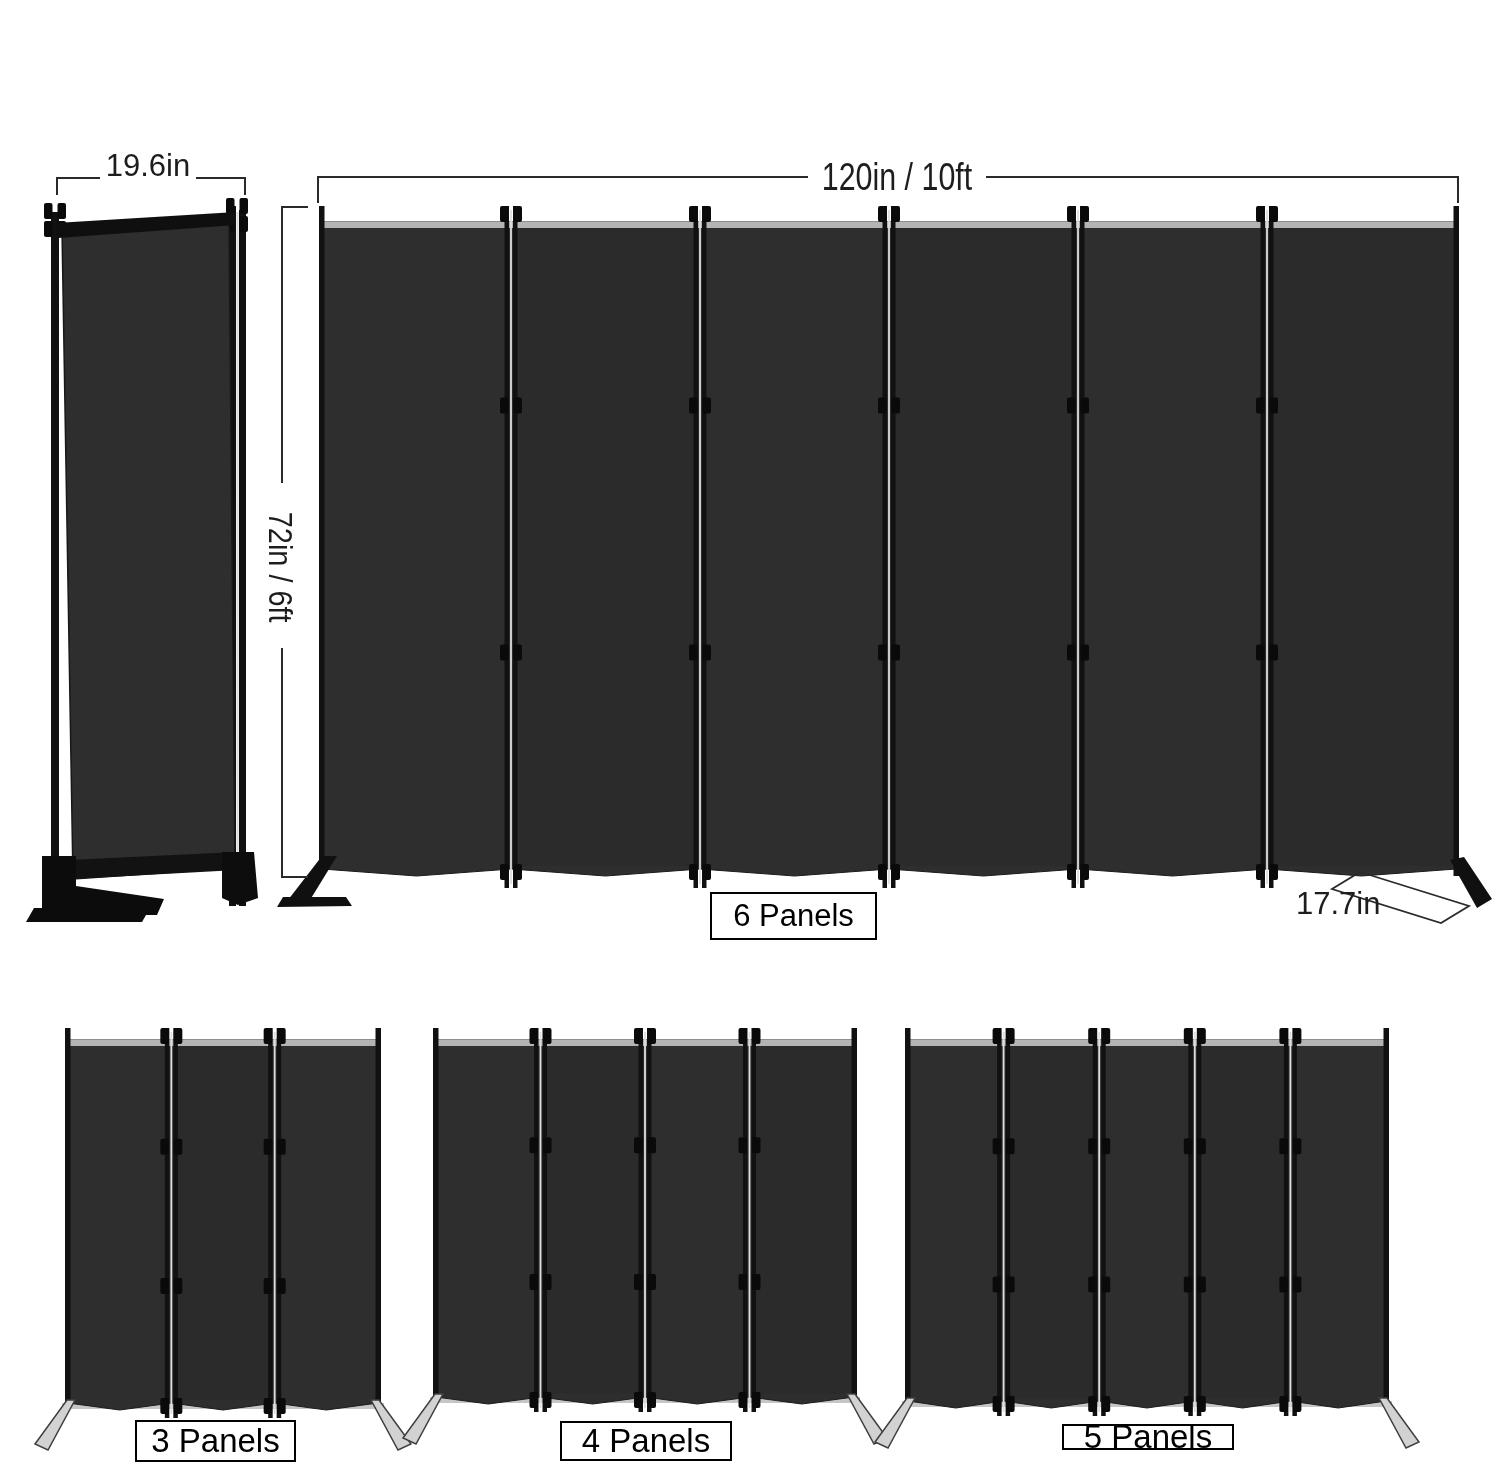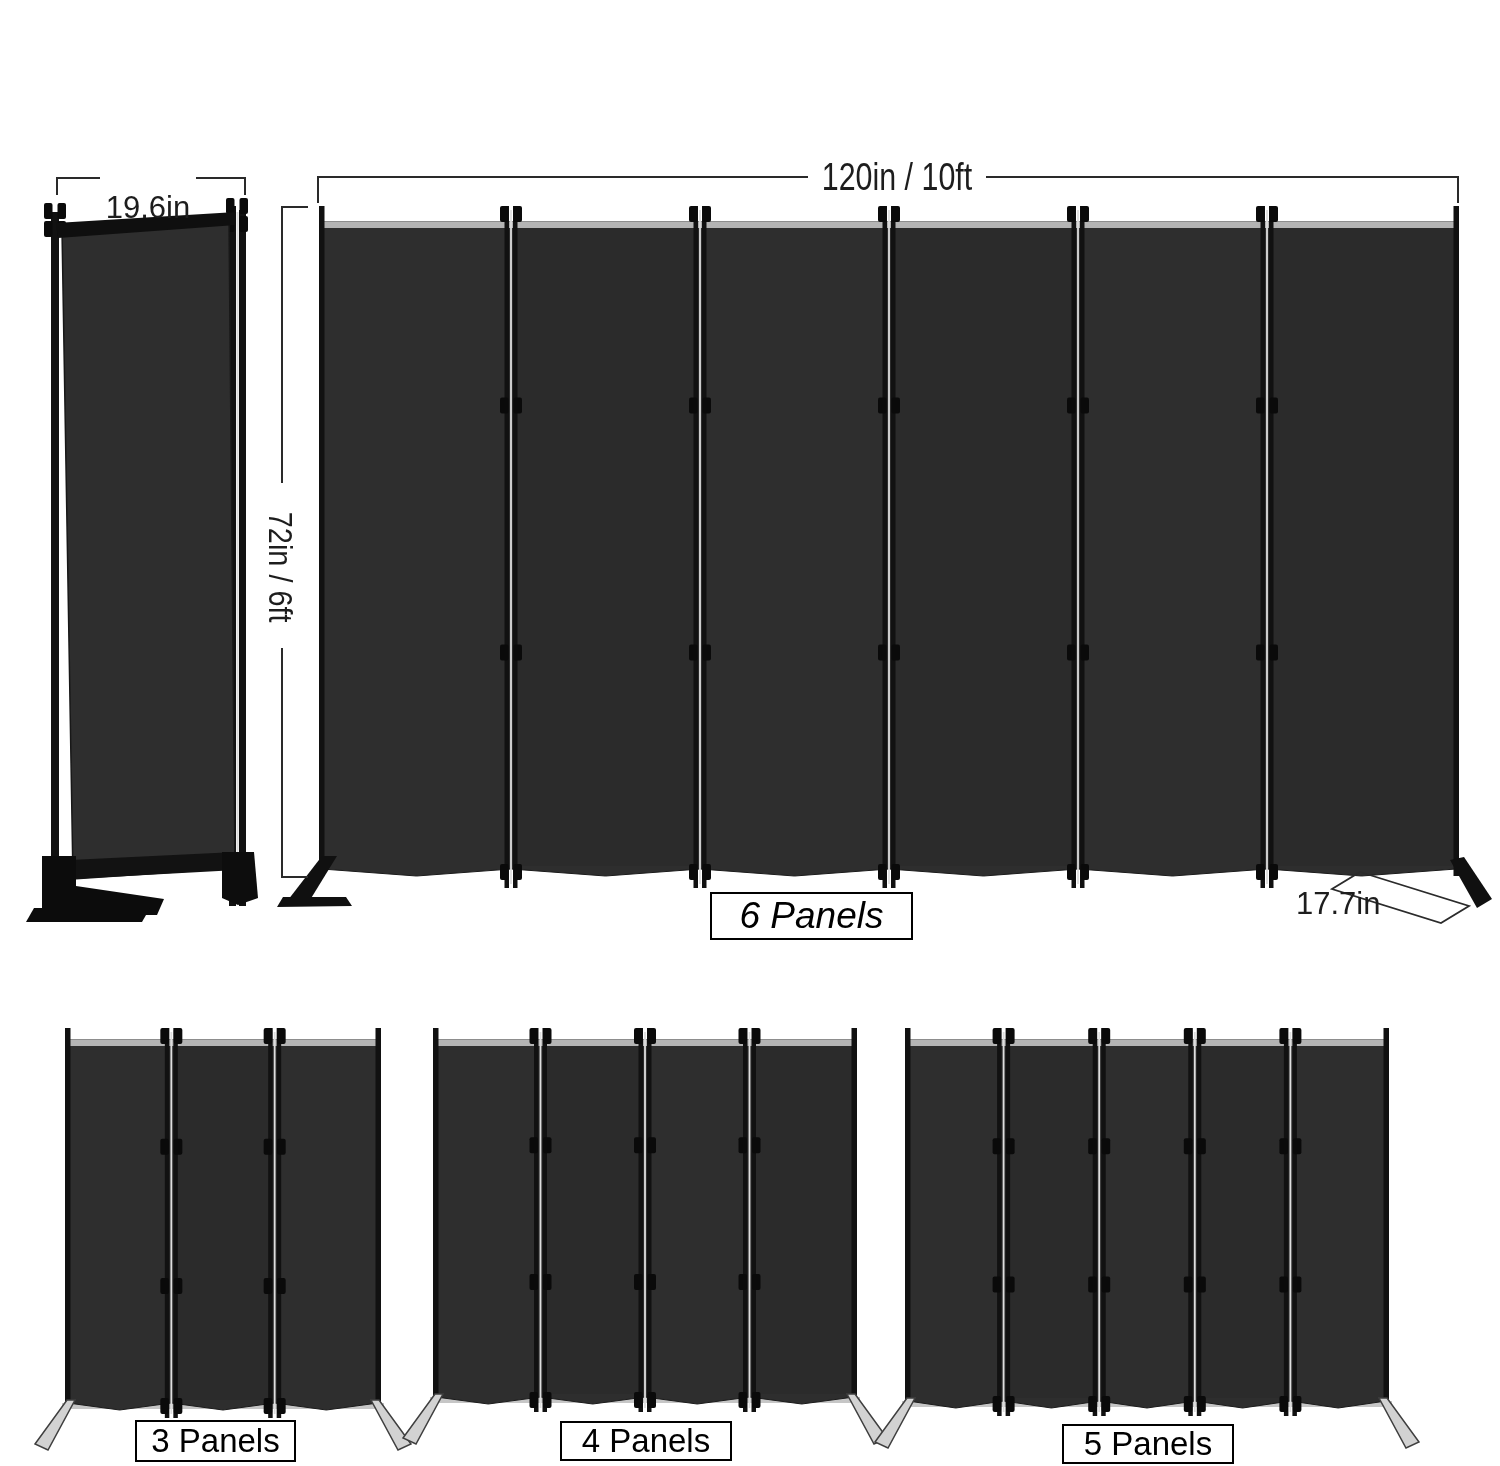--- a/index.html
+++ b/index.html
@@ -5,32 +5,32 @@
   html,body{margin:0;padding:0;background:#fff;}
   .stage{position:relative;width:1500px;height:1466px;background:#fff;overflow:hidden;
          font-family:"Liberation Sans",sans-serif;}
   .banner{position:absolute;left:6px;top:8px;width:1488px;height:106px;
           display:flex;align-items:center;justify-content:center;}
   .title{font-size:67px;font-weight:bold;letter-spacing:0px;white-space:nowrap;
          transform:scaleX(0.88);line-height:1;}
   svg#art{position:absolute;left:0;top:0;width:1500px;height:1466px;z-index:1;}
   .dim{position:absolute;z-index:2;color:#1d1d1d;line-height:1;white-space:nowrap;}
   .dim-cond{transform:scaleX(0.8);}
-  #dim-folded{left:78px;top:150px;width:140px;font-size:31px;text-align:center;margin-top:42px;}
+  #dim-folded{left:78px;top:150px;width:140px;font-size:31px;text-align:center;}
   #dim-total{left:782px;top:158px;width:230px;font-size:38px;text-align:center;}
   #dim-height{left:258px;top:482px;height:170px;width:46px;font-size:34px;
               writing-mode:vertical-rl;display:flex;align-items:center;justify-content:center;
               transform:scaleY(0.85);}
   #dim-depth{left:1296px;top:888px;width:110px;font-size:31px;}
   .plabel{position:absolute;z-index:2;background:#fff;border:2px solid #000;color:#000;
           display:flex;align-items:center;justify-content:center;box-sizing:border-box;}
-  #label-main{left:710px;top:892px;width:203px;height:48px;font-size:37px;font-style:italic;}
+  #label-main{left:710px;top:892px;width:167px;height:48px;font-size:31px;}
   #label-v0{left:135px;top:1420px;width:161px;height:42px;font-size:33px;}
   #label-v1{left:560px;top:1421px;width:172px;height:40px;font-size:33px;}
-  #label-v2{left:1062px;top:1424px;width:172px;height:40px;font-size:33px;}
+  #label-v2{left:1062px;top:1424px;width:172px;height:26px;font-size:33px;}
 </style>
 </head>
 <body>
 
 <div class="stage">
 
 
   <svg id="art" viewBox="0 0 1500 1466">
       <g>
         <rect x="51" y="212" width="8" height="694" fill="#111111"></rect>

